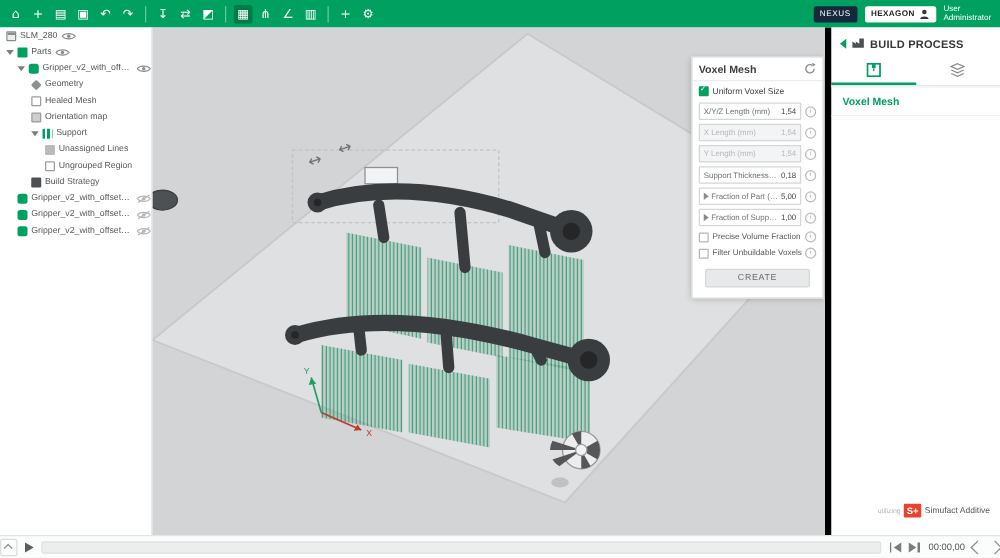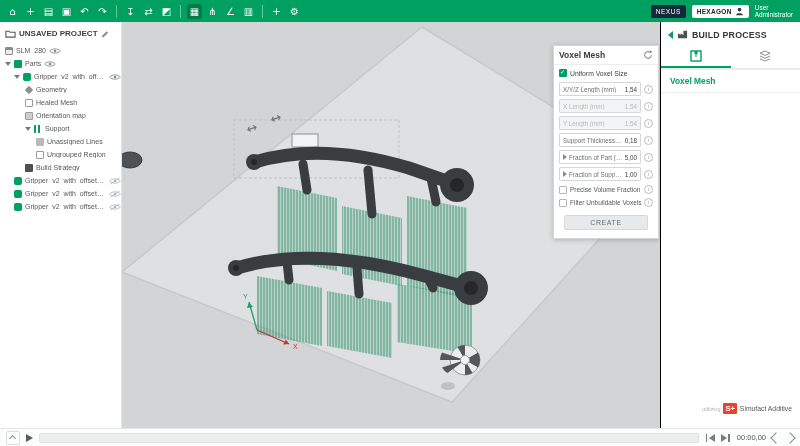--- a/index.html
+++ b/index.html
@@ -61,21 +61,21 @@
   .disabled .vlabel,.disabled .vvalue{color:#b6b8ba;}
   .fr-caret{width:0;height:0;border-top:3px solid transparent;border-bottom:3px solid transparent;border-left:4px solid #8a8d8f;margin-right:2px;flex:none;}
   .info{width:7px;height:7px;border:1px solid #b9bbbd;border-radius:50%;margin-left:3px;flex:none;font-size:5px;color:#9a9c9e;line-height:7px;text-align:center;box-sizing:content-box;}
   .info::after{content:"i";}
   .vp-cbrow{display:flex;align-items:center;margin:4px 0 0;}
   .vp-cbrow .info{margin-left:auto;}
   .vp-cb-label{font-size:6.5px;color:#55585a;}
   .create-btn{display:block;width:84px;height:15px;margin:8px auto 2px;background:#e8e9ea;border:1px solid #d6d7d8;border-radius:2px;color:#6a6d6f;font-size:7px;letter-spacing:.6px;font-family:inherit;cursor:pointer;}
 
   
-  .right-panel{position:absolute;top:22px;right:0;width:140px;bottom:18px;background:#fff;border-left:1px solid #000000;box-sizing:border-box;display:flex;flex-direction:column;}
+  .right-panel{position:absolute;top:22px;right:0;width:140px;bottom:18px;background:#fff;border-left:5px solid #000000;box-sizing:border-box;display:flex;flex-direction:column;}
   .rp-head{display:flex;align-items:center;gap:4px;padding:7px 7px 5px;}
   .rp-collapse{width:0;height:0;border-top:4px solid transparent;border-bottom:4px solid transparent;border-right:5px solid #00a160;cursor:pointer;}
   .rp-title{font-size:8.8px;font-weight:bold;color:#34373a;letter-spacing:.2px;}
   .rp-tabs{display:flex;border-bottom:1px solid #e7e8e9;}
   .rp-tab{flex:1;height:23px;display:flex;align-items:center;justify-content:center;cursor:pointer;border-bottom:2px solid transparent;box-sizing:border-box;}
   .rp-tab.active{border-bottom:2px solid #00a160;}
   .rp-body{padding:8px 9px 0;}
   .rp-section-row{display:flex;align-items:center;gap:4px;}
   .rp-section{font-size:9px;font-weight:bold;color:#2f3336;}
   .orange-badge{width:7px;height:7px;border:2px solid #f08c1e;border-radius:50%;cursor:pointer;}
@@ -83,21 +83,21 @@
   .stage-row{display:flex;gap:6px;margin-bottom:12px;}
   .stage{width:22px;height:22px;border:1px solid #d5d7d8;background:#fff;border-radius:2px;display:flex;align-items:center;justify-content:center;padding:0;cursor:pointer;}
   .stage.active{background:#00a160;border-color:#00a160;}
   .vm-row{border-top:1px solid #eef0f0;border-bottom:1px solid #eef0f0;padding:6px 9px;color:#00a160;font-size:8.4px;font-weight:bold;cursor:pointer;}
   .rp-footer{margin-top:auto;display:flex;align-items:center;justify-content:flex-end;gap:3px;padding:0 8px 14px;}
   .f-small{font-size:5.5px;color:#b0b2b4;}
   .f-logo{background:#e8432d;color:#fff;font-size:7.5px;font-weight:bold;padding:1px 2px;border-radius:1px;}
   .f-brand{font-size:6.8px;color:#55585a;}
 
   
-  .bottom-bar{position:absolute;left:0;right:0;bottom:0;height:18px;background:#fbfcfc;border-top:1px solid #e4e5e6;display:flex;align-items:center;padding:0 6px;gap:6px;box-sizing:border-box;}
+  .bottom-bar{position:absolute;left:0;right:0;bottom:0;height:18px;background:#fbfcfc;border-top:1px solid #e4e5e6;display:flex;align-items:center;padding:0 0;gap:6px;box-sizing:border-box;}
   .bb-collapse{width:12px;height:12px;border:1px solid #dcdddf;border-radius:2px;position:relative;cursor:pointer;flex:none;}
   .bb-collapse::after{content:"";position:absolute;left:3px;top:4px;width:4px;height:4px;border-left:1.4px solid #8a8d8f;border-top:1.4px solid #8a8d8f;transform:rotate(45deg);}
   .bb-play{width:0;height:0;border-left:7px solid #5a5d5f;border-top:4.5px solid transparent;border-bottom:4.5px solid transparent;cursor:pointer;flex:none;}
   .bb-track{flex:1;height:8px;background:#eceded;border:1px solid #dfe0e1;border-radius:2px;cursor:pointer;}
   .bb-skip{position:relative;width:10px;height:10px;cursor:pointer;flex:none;}
   .skip-start::before{content:"";position:absolute;left:1px;top:1px;width:1.5px;height:8px;background:#7a7d7f;}
   .skip-start::after{content:"";position:absolute;right:0;top:1px;border-right:6px solid #7a7d7f;border-top:4px solid transparent;border-bottom:4px solid transparent;}
   .skip-end::before{content:"";position:absolute;right:1px;top:1px;width:1.5px;height:8px;background:#7a7d7f;}
   .skip-end::after{content:"";position:absolute;left:0;top:1px;border-left:6px solid #7a7d7f;border-top:4px solid transparent;border-bottom:4px solid transparent;}
   .bb-time{font-size:7.5px;color:#55585a;flex:none;}
@@ -184,29 +184,20 @@
           </svg>
       </div>
       <div class="user">
         <div>User</div>
         <div>Administrator</div>
       </div>
     </div>
   </header>
 
   <aside class="left-panel">
-    <div class="proj-header">
-      <svg width="11" height="11" viewBox="0 0 12 12" style="color:#55585a">
-          <use href="#sym-folder"></use>
-        </svg>
-      <span style="overflow:hidden;text-overflow:ellipsis;">UNSAVED PROJECT</span>
-      <svg width="9" height="9" viewBox="0 0 12 12" style="color:#8a8d8f">
-          <use href="#sym-pencil"></use>
-        </svg>
-    </div>
     <div class="tree">
       <div class="trow l0">
         <span class="ti ti-machine"></span>
         <span class="tlabel">SLM_280</span>
         <svg class="eye" width="12" height="8" viewBox="0 0 16 10">
             <use href="#sym-eye"></use>
           </svg>
       </div>
       <div class="trow l0">
         <span class="caret"></span>

